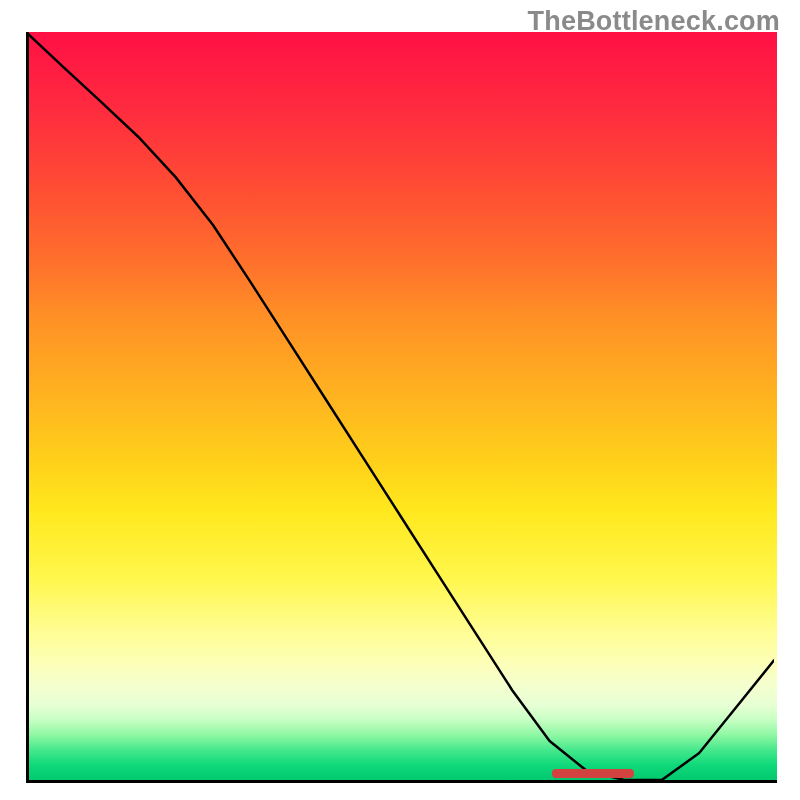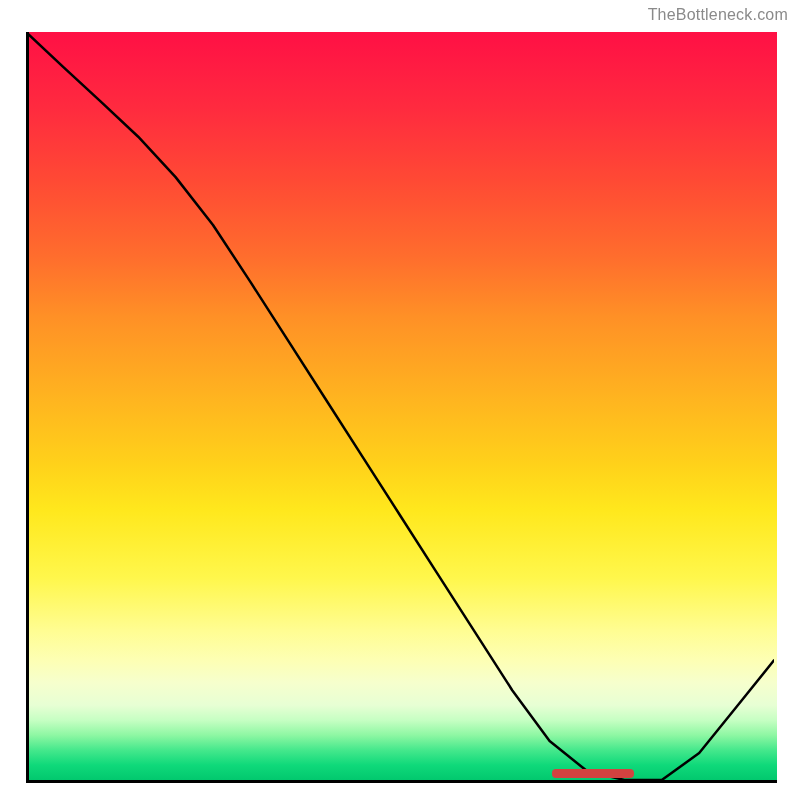--- a/index.html
+++ b/index.html
@@ -12,23 +12,23 @@
     overflow: hidden;
   }
   .wrap {
     position: relative;
     width: 800px;
     height: 800px;
   }
   .attribution {
     position: absolute;
     top: 6px;
-    right: 12px;
-    font-size: 16px;
-    font-weight: 400;
+    right: 20px;
+    font-size: 27px;
+    font-weight: 700;
     color: #8a8a8a;
     letter-spacing: 0.2px;
   }
   .plot {
     position: absolute;
     left: 26px;
     top: 32px;
     width: 748px;
     height: 748px;
     background: linear-gradient(

